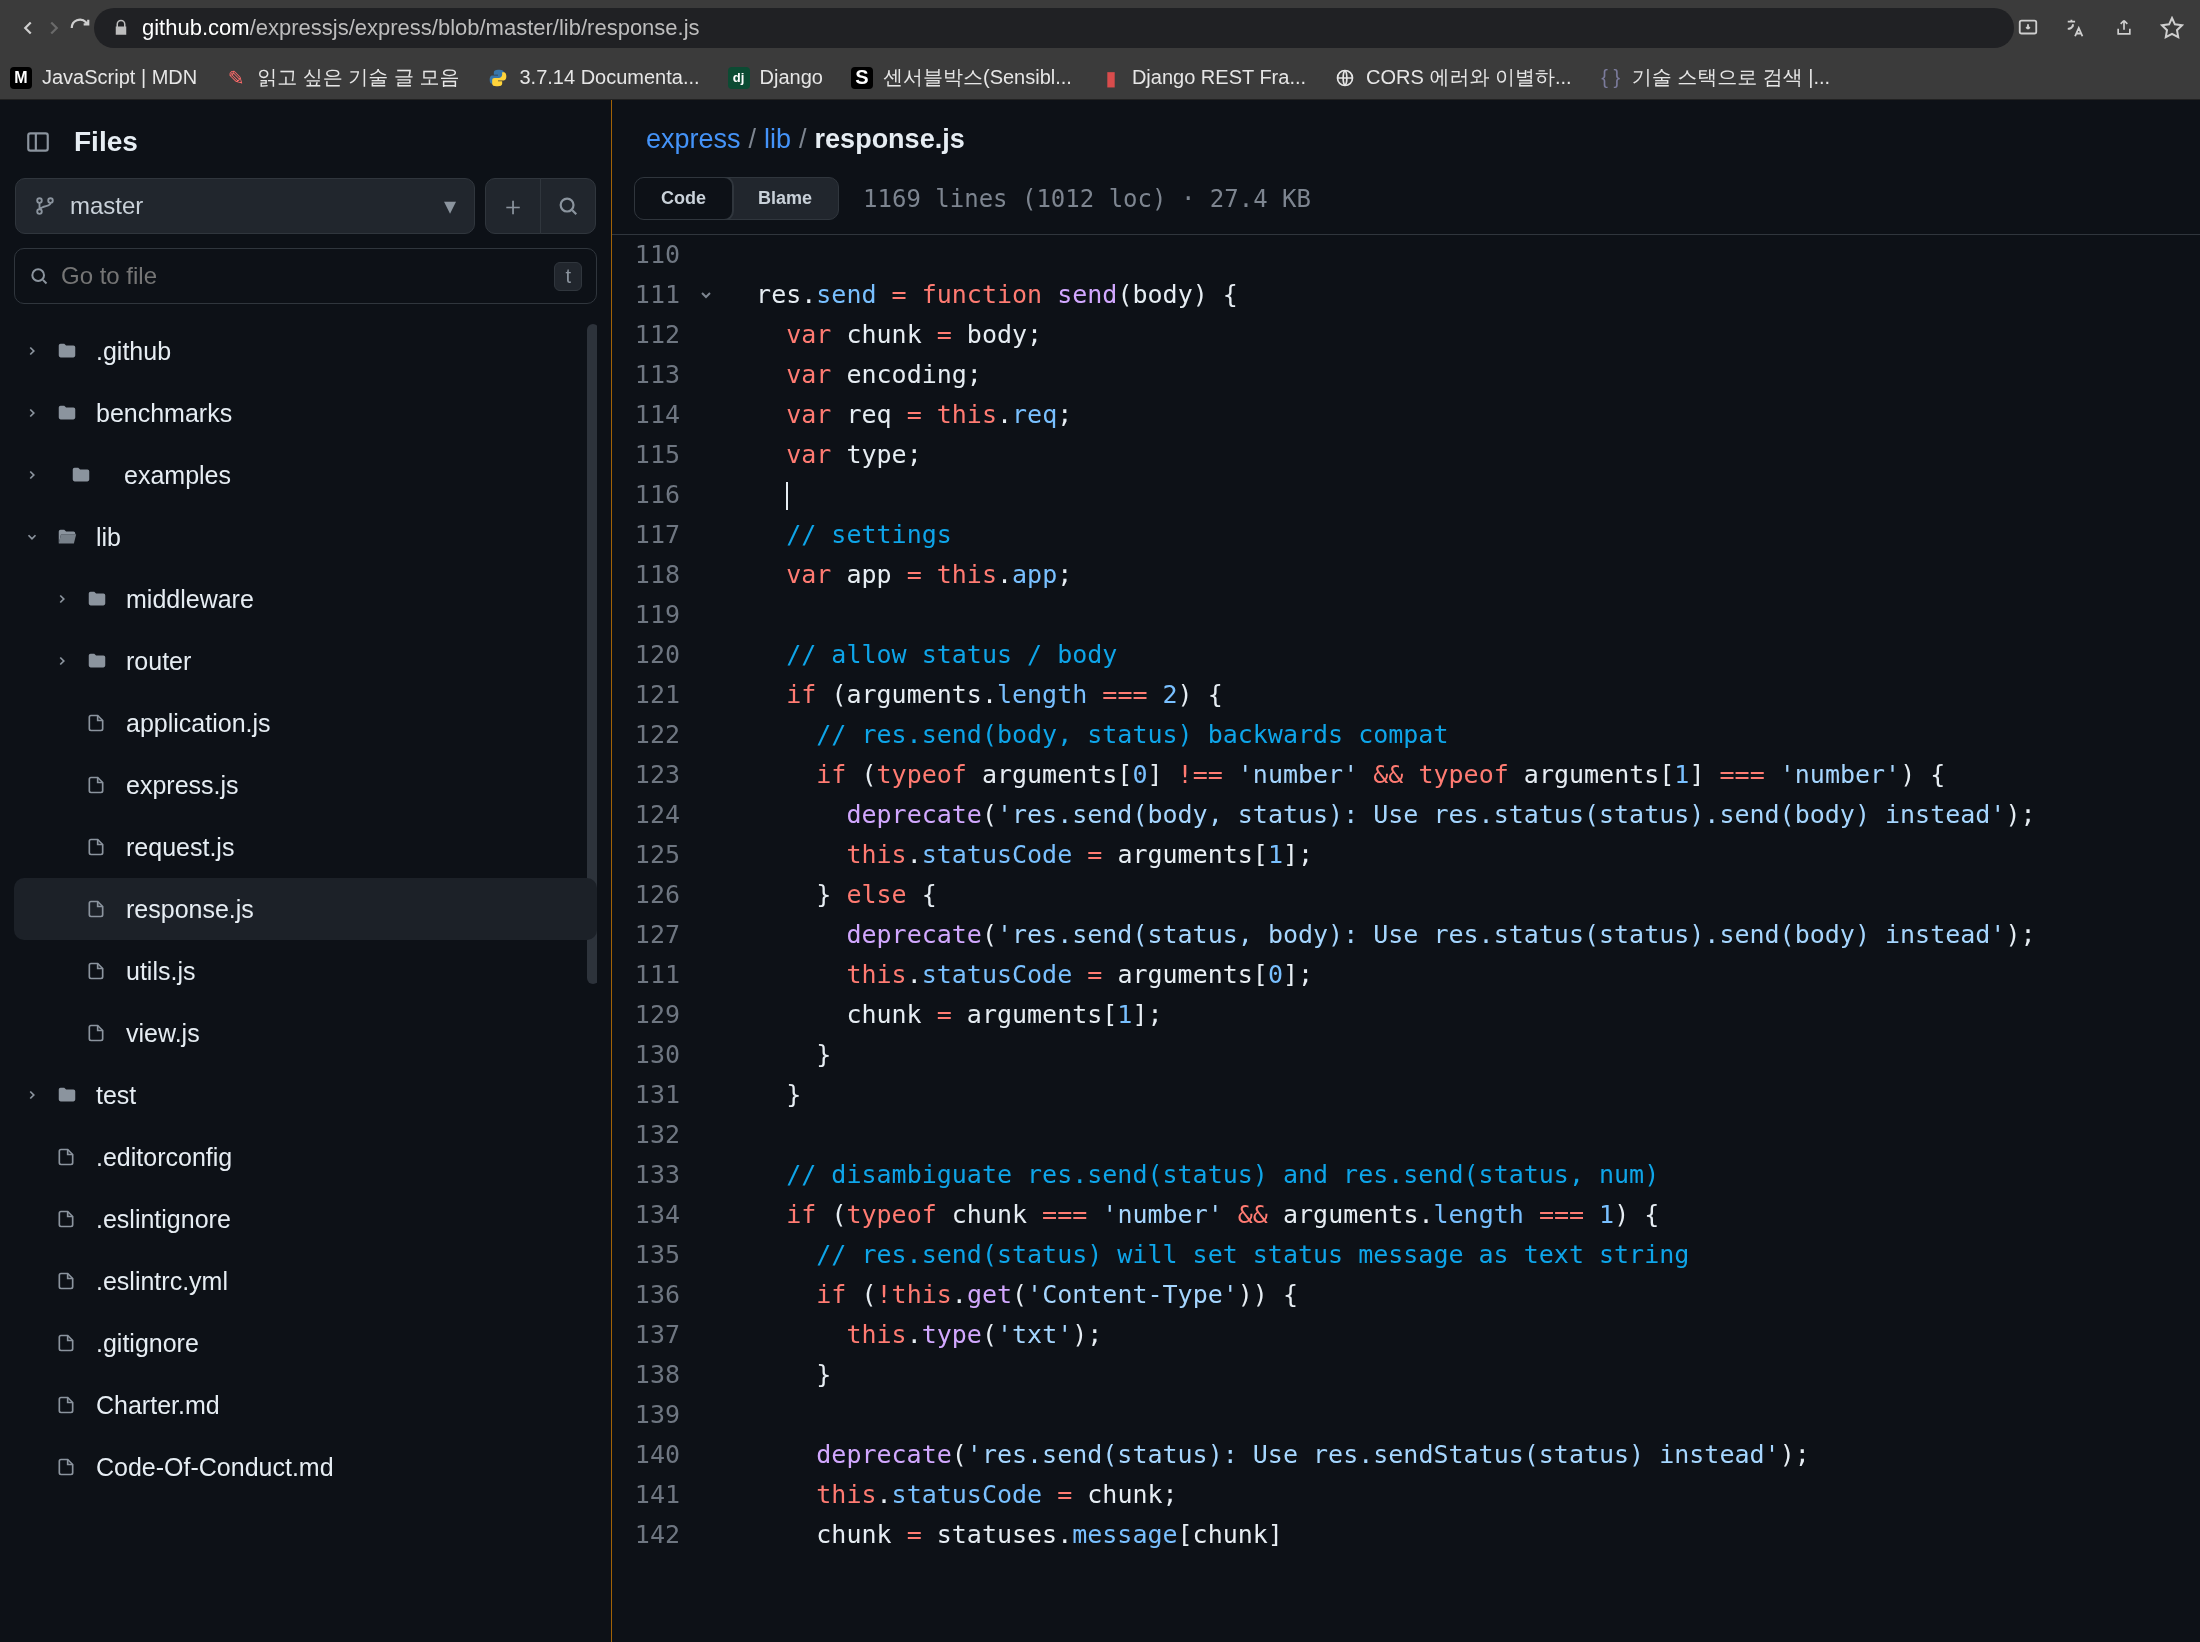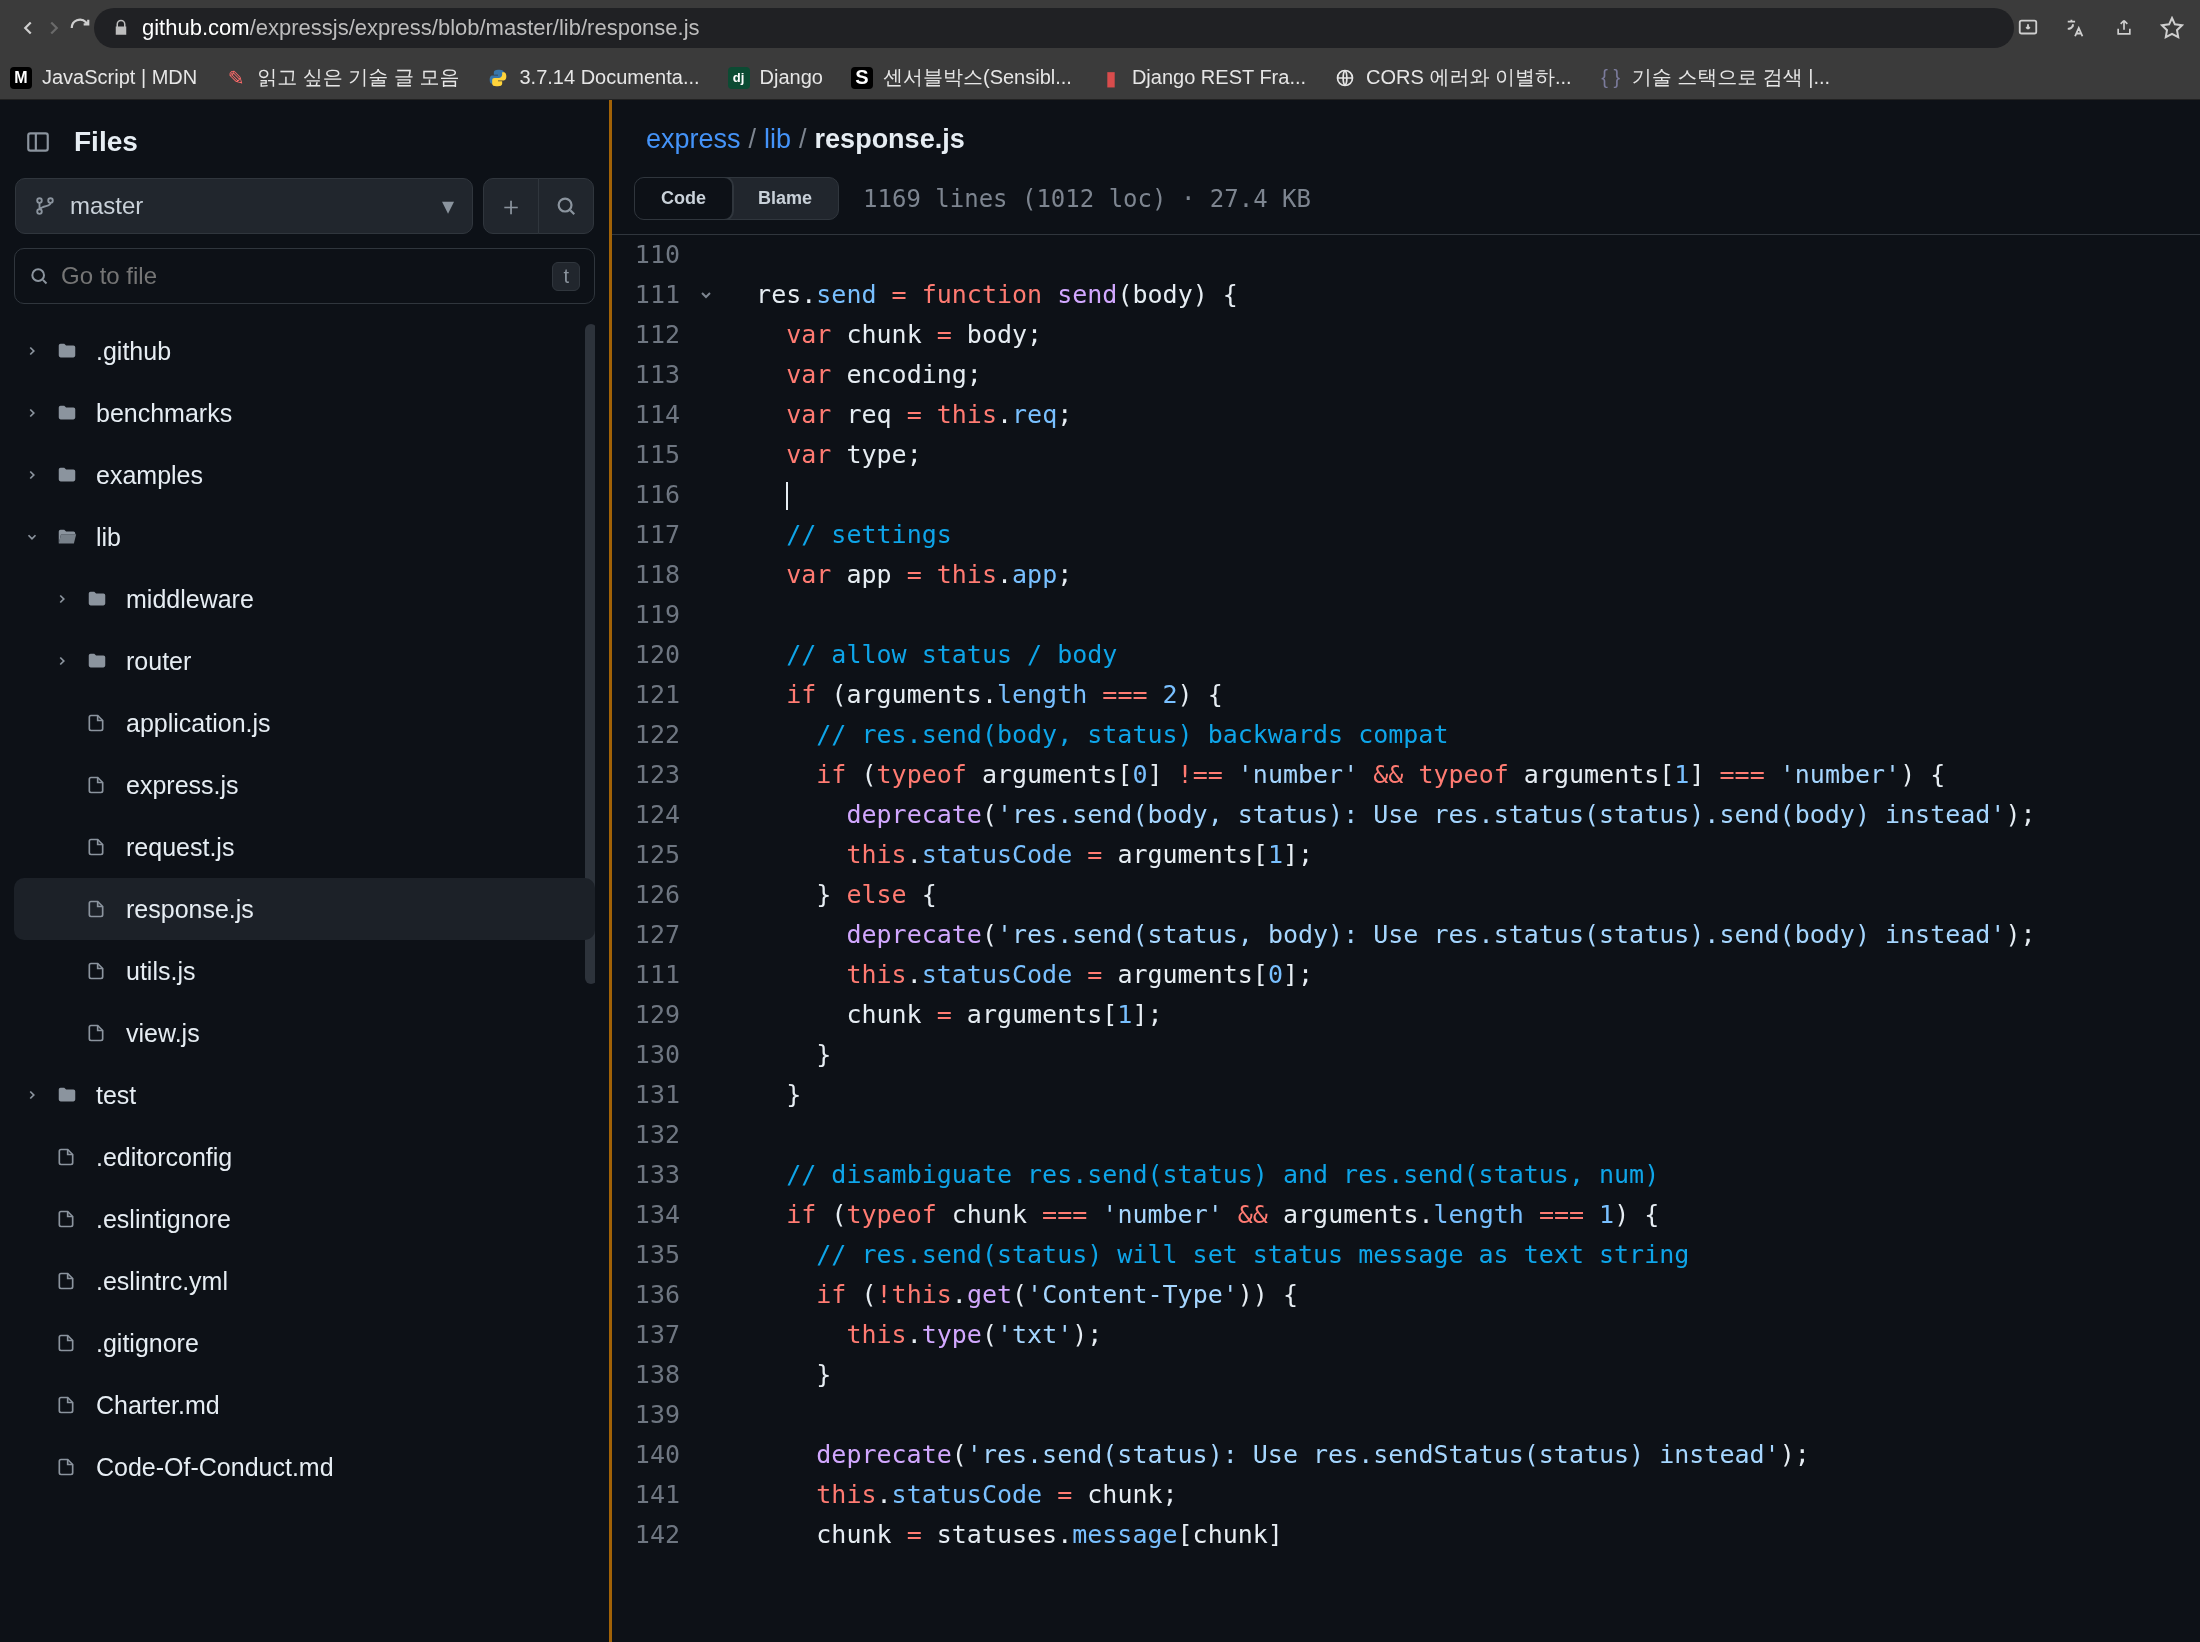--- a/index.html
+++ b/index.html
@@ -47,21 +47,21 @@
   .bm-s{ background:#000;color:#fff;font-weight:700;}
   .bm-world{ color:#e6e6e6;}
   .bm-braces{ color:#7b7b9b;}
   .bm-red{ color:#d84c4c;}
 
   
   .app { display:flex; height: calc(1642px - 56px - 44px); }
 
   
   .sidebar {
-    width: 612px; background:#0d1117; border-right:3px solid #a16207;
+    width: 612px; background:#0d1117; border-right:1px solid #a16207;
     padding: 14px 14px 0 14px; display:flex;flex-direction:column;
   }
   .side-head {
     display:flex; align-items:center; gap:20px; padding: 12px 8px 20px 8px;
   }
   .book-icon{width:32px;height:32px;color:#8b949e;display:flex;align-items:center;justify-content:center;}
   .side-head h2{font-size:28px;font-weight:600;color:#e6edf3;}
 
   .branch-row{ display:flex; gap:10px; padding: 0 1px; }
   .branch-select{
@@ -306,21 +306,21 @@
               <path d="M9 6l6 6-6 6"></path>
             </svg>
           </span>
           <span class="ficon">
             <svg width="22" height="22" viewBox="0 0 24 24" fill="currentColor">
               <path d="M3 6a2 2 0 012-2h4l2 2h8a2 2 0 012 2v9a2 2 0 01-2 2H5a2 2 0 01-2-2V6z"></path>
             </svg>
           </span>
           <span>benchmarks</span>
         </div>
-        <div class="tree-row indent-0" style="position: relative;">
+        <div class="tree-row indent-0" style="position: relative; gap: 28px;">
           <span class="chev">
             <svg width="14" height="14" viewBox="0 0 24 24" fill="none" stroke="currentColor" stroke-width="3">
               <path d="M9 6l6 6-6 6"></path>
             </svg>
           </span>
           <span class="ficon">
             <svg width="22" height="22" viewBox="0 0 24 24" fill="currentColor">
               <path d="M3 6a2 2 0 012-2h4l2 2h8a2 2 0 012 2v9a2 2 0 01-2 2H5a2 2 0 01-2-2V6z"></path>
             </svg>
           </span>

